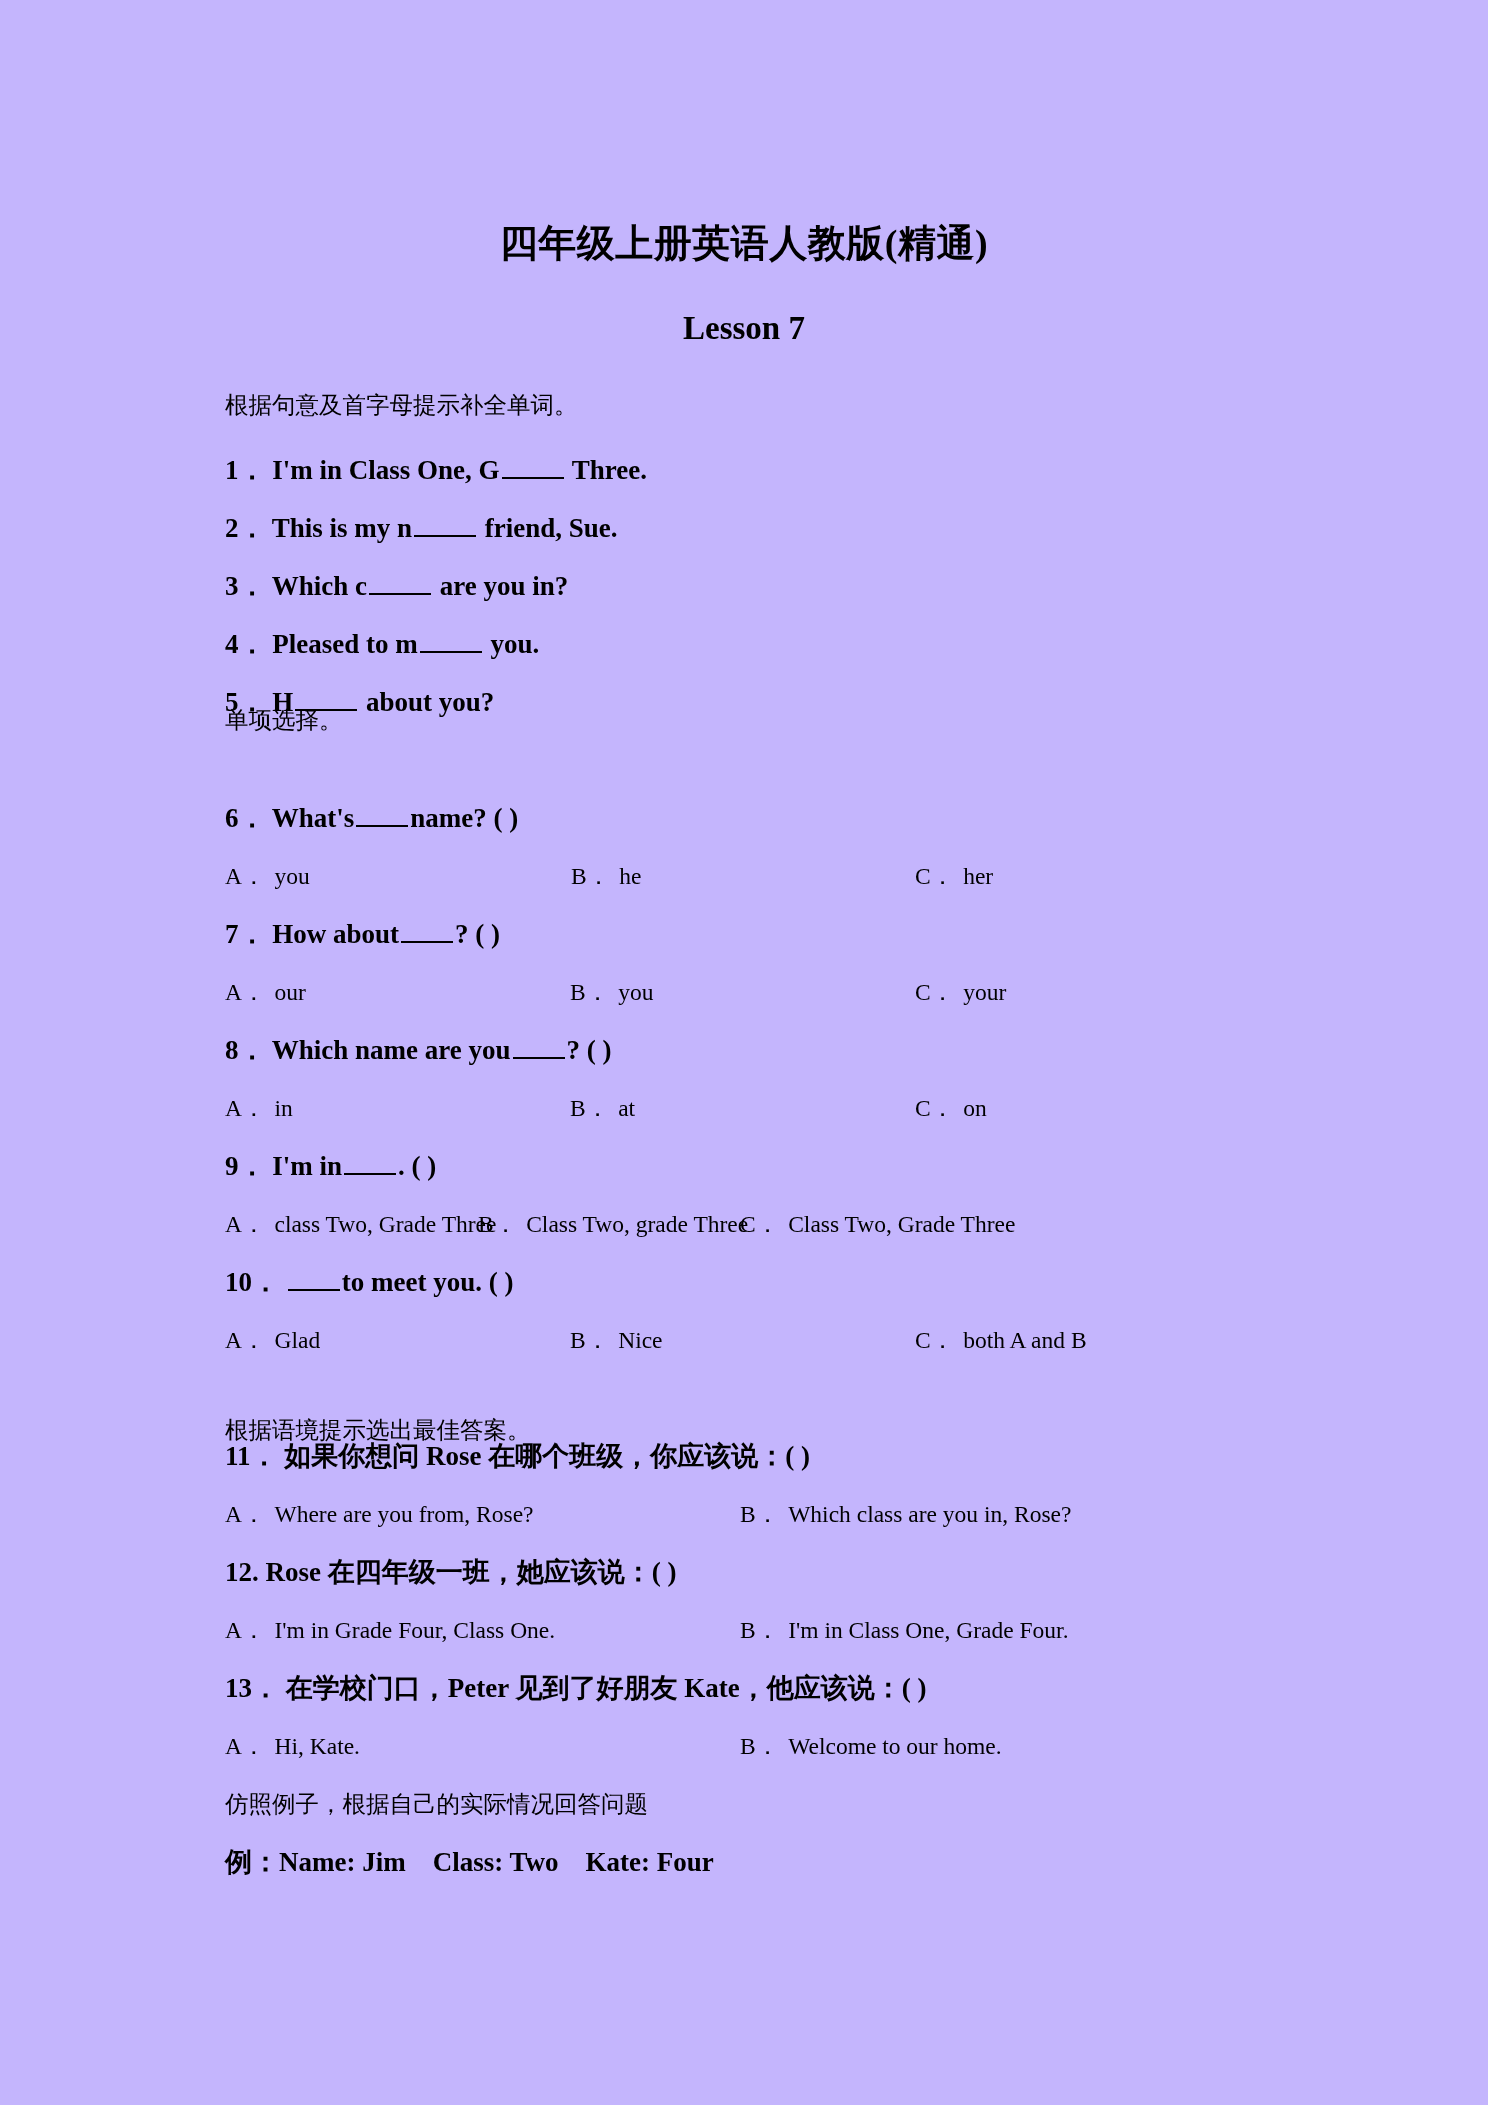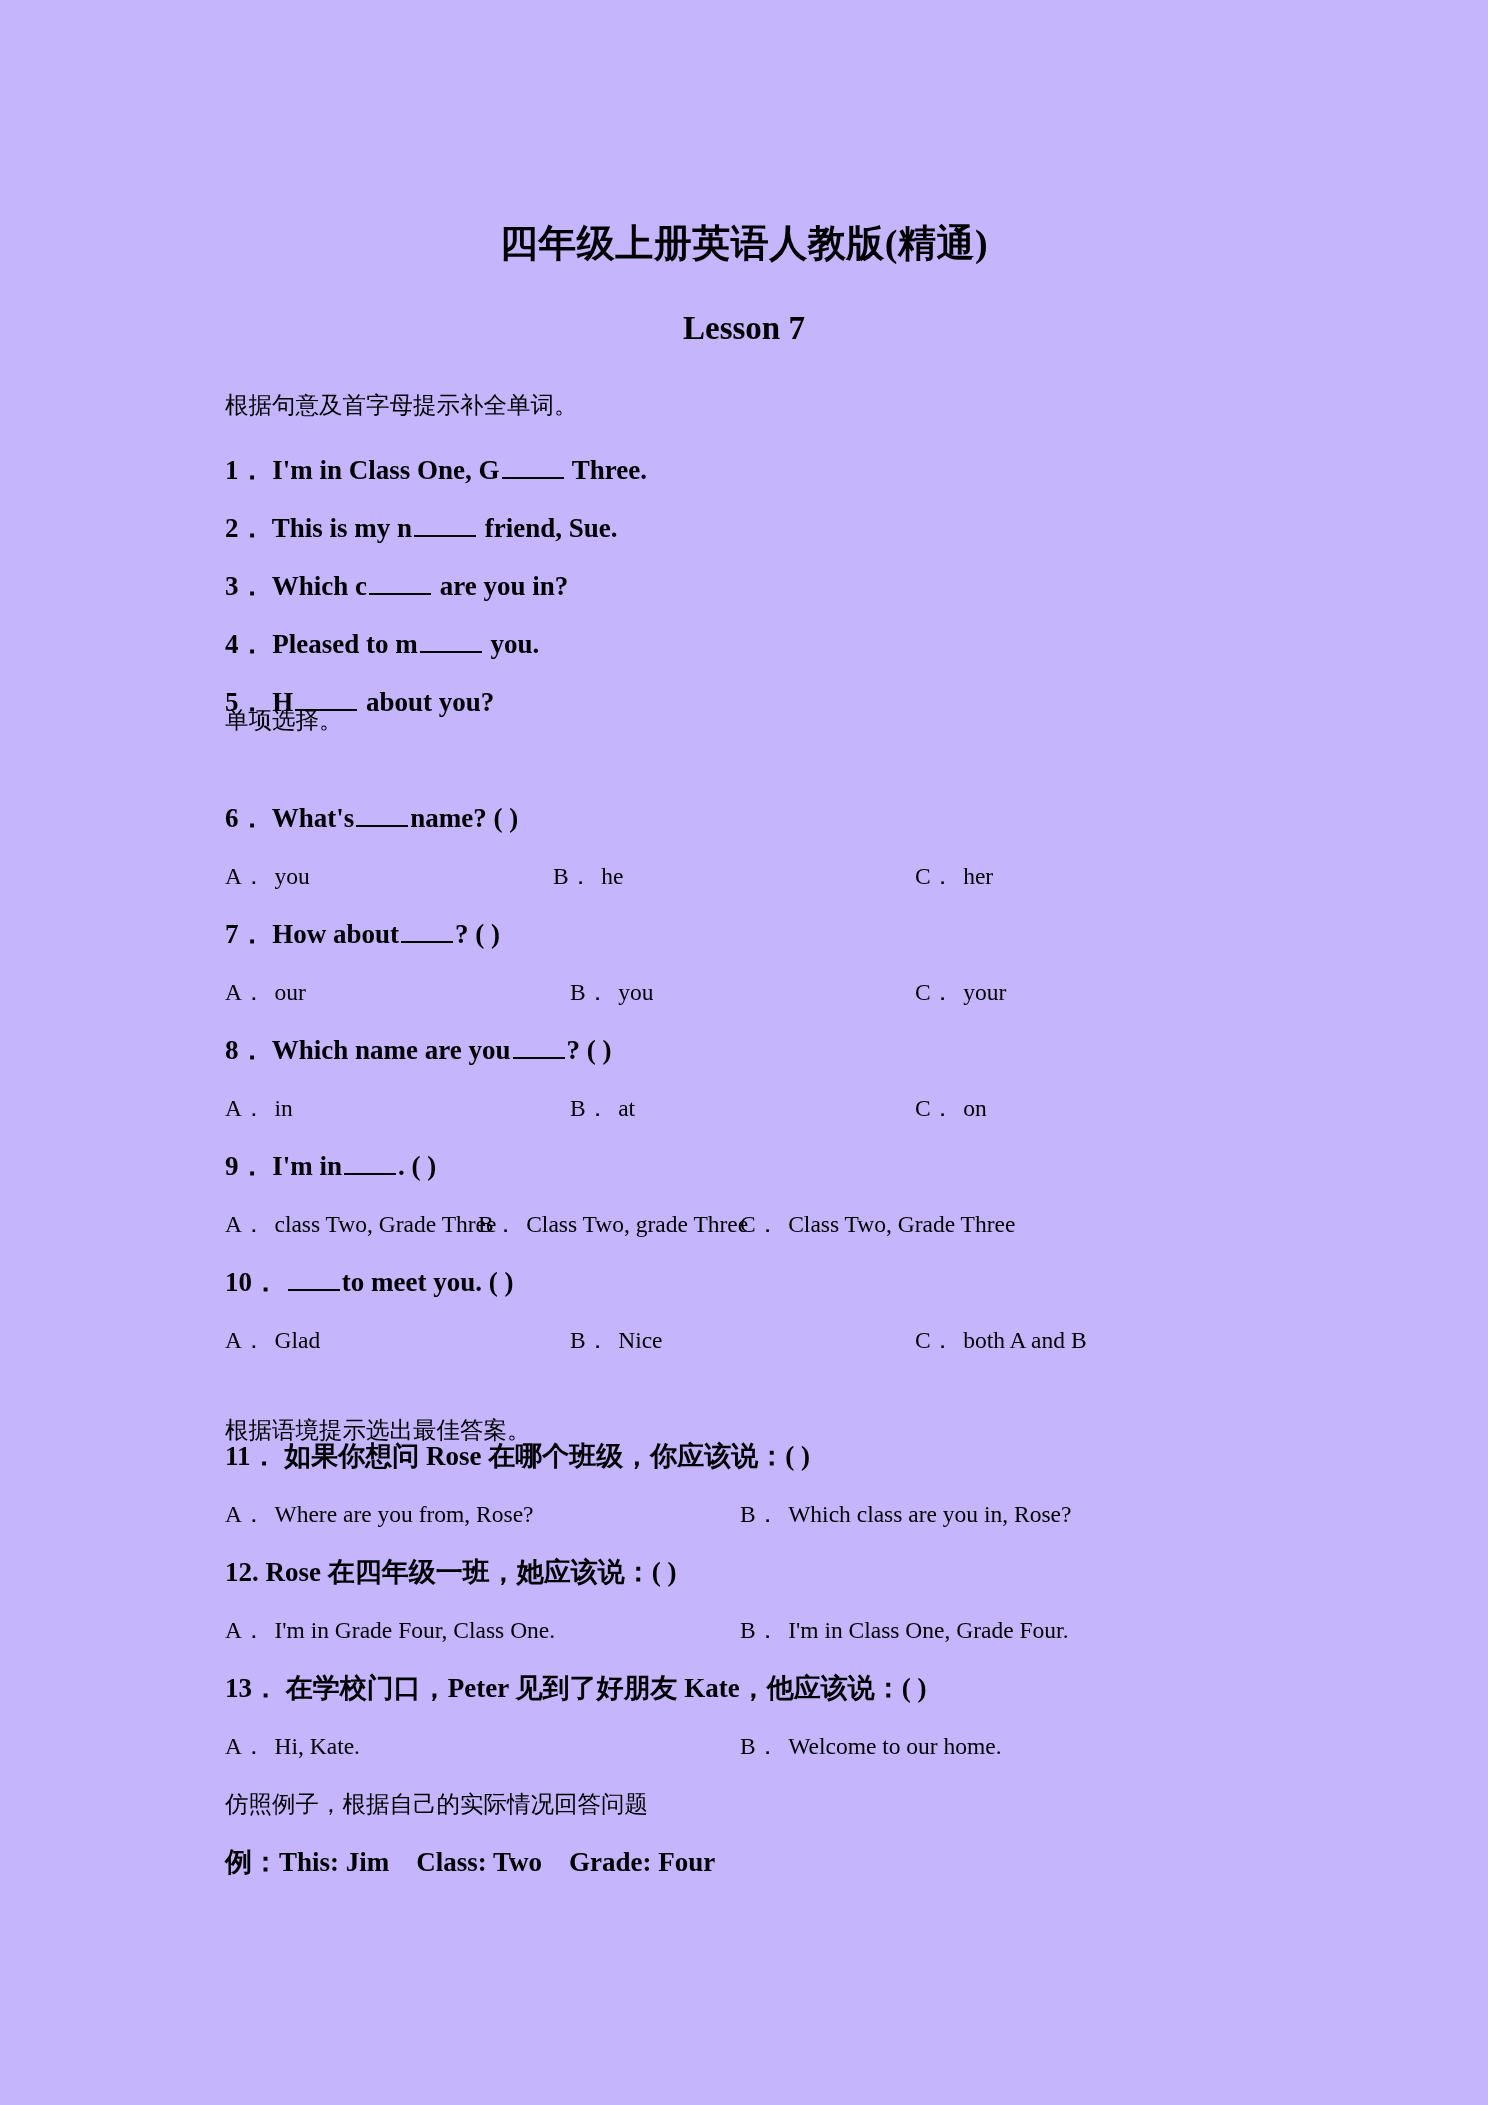--- a/index.html
+++ b/index.html
@@ -143,21 +143,21 @@
   </div>
 
   <div class="row section-head cjk" style="top:705px;">单项选择。</div>
 
   <div class="row q-line" style="top:803px;">
     <span class="num">6．</span>
     <span>What's</span><span class="blank b-sm"></span><span>name? ( )</span>
   </div>
   <div class="opts" style="top:861px;">
     <span class="opt" style="left:0px;"><span class="opt-label">A．</span><span>you</span></span>
-    <span class="opt" style="left:328px;"><span class="opt-label">B．</span><span>he</span></span>
+    <span class="opt" style="left:346px;"><span class="opt-label">B．</span><span>he</span></span>
     <span class="opt" style="left:690px;"><span class="opt-label">C．</span><span>her</span></span>
   </div>
 
   <div class="row q-line" style="top:919px;">
     <span class="num">7．</span>
     <span>How about</span><span class="blank b-sm"></span><span>? ( )</span>
   </div>
   <div class="opts" style="top:977px;">
     <span class="opt" style="left:0px;"><span class="opt-label">A．</span><span>our</span></span>
     <span class="opt" style="left:345px;"><span class="opt-label">B．</span><span>you</span></span>
@@ -219,17 +219,17 @@
     <span>在学校门口，Peter 见到了好朋友 Kate，他应该说：( )</span>
   </div>
   <div class="opts" style="top:1731px;">
     <span class="opt" style="left:0px;"><span class="opt-label">A．</span><span>Hi, Kate.</span></span>
     <span class="opt" style="left:515px;"><span class="opt-label">B．</span><span>Welcome to our home.</span></span>
   </div>
 
   <div class="row section-head cjk" style="top:1789px;">仿照例子，根据自己的实际情况回答问题</div>
 
   <div class="row q-line" style="top:1847px;">
-    <span class="cjk">例：</span><span>This: Jim　Class: Two　Grade: Four</span>
+    <span class="cjk">例：</span><span>Name: Jim　Class: Two　Kate: Four</span>
   </div>
 
 
 </div>
 
 </body></html>

